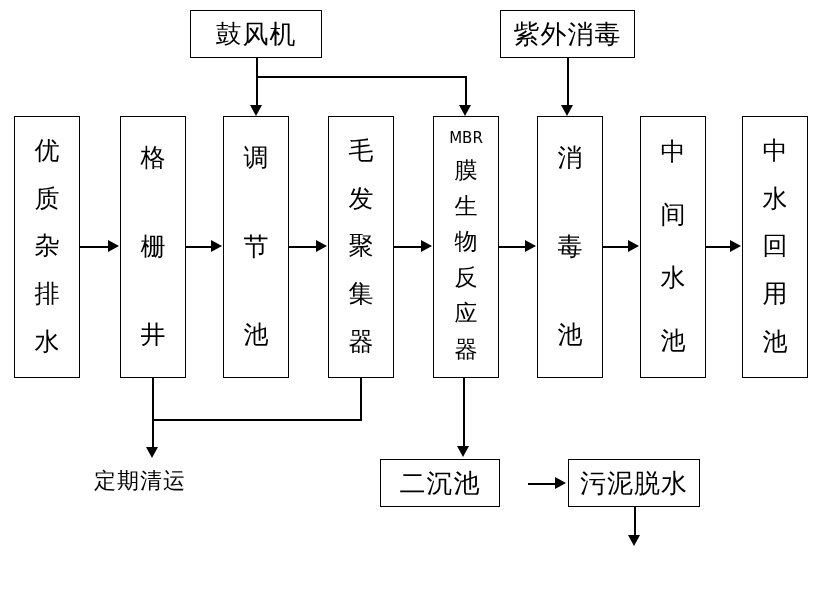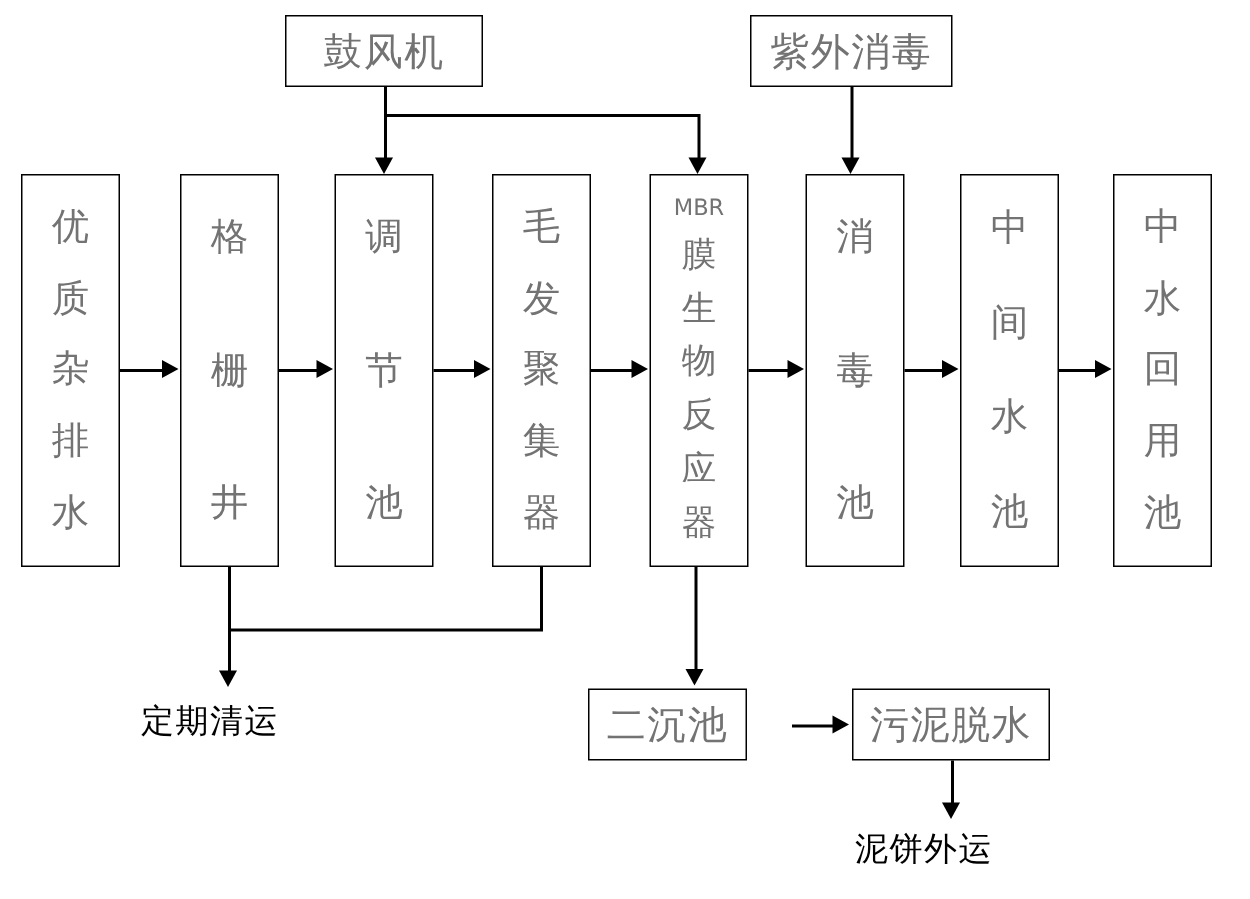--- a/index.html
+++ b/index.html
@@ -19,21 +19,21 @@
     overflow: hidden;
   }
   .node {
     position: absolute;
     box-sizing: border-box;
     border: 1.5px solid #000000;
     background: #ffffff;
     display: flex;
     align-items: center;
     justify-content: center;
-    color: #737373;
+    color: #000000;
   }
   
   .node.vert {
     flex-direction: column;
     justify-content: space-around;
     padding: 10px 0 12px 0;
     font-size: 25px;
     line-height: 1.0;
   }
   .node.vert .ch {
@@ -146,31 +146,30 @@
   </div>
 
   <div class="node vert" style="left:742px; top:116px; width:66px; height:262px;">
     <span class="ch">中</span>
     <span class="ch">水</span>
     <span class="ch">回</span>
     <span class="ch">用</span>
     <span class="ch">池</span>
   </div>
 
-  <div class="node horiz" style="left:392px; top:459px; width:106px; height:48px;">
+  <div class="node horiz" style="left:380px; top:459px; width:120px; height:48px;">
     <span>二沉池</span>
   </div>
 
   <div class="node horiz" style="left:568px; top:459px; width:132px; height:48px;font-family:Liberation Serif, serif;">
     <span>污泥脱水</span>
   </div>
 
   <div class="freetext" style="left:94px; top:466px;">定期清运</div>
 
-  <div class="freetext" style="left:570px; top:551px;">泥饼外运</div>
 
   <div class="hline" style="left:80px; top:246px; width:29px;"></div>
   <div class="arrow-r" style="left:108px; top:240px;"></div>
 
   <div class="hline" style="left:186px; top:246px; width:26px;"></div>
   <div class="arrow-r" style="left:211px; top:240px;"></div>
 
   <div class="hline" style="left:289px; top:246px; width:28px;"></div>
   <div class="arrow-r" style="left:316px; top:240px;"></div>
 

